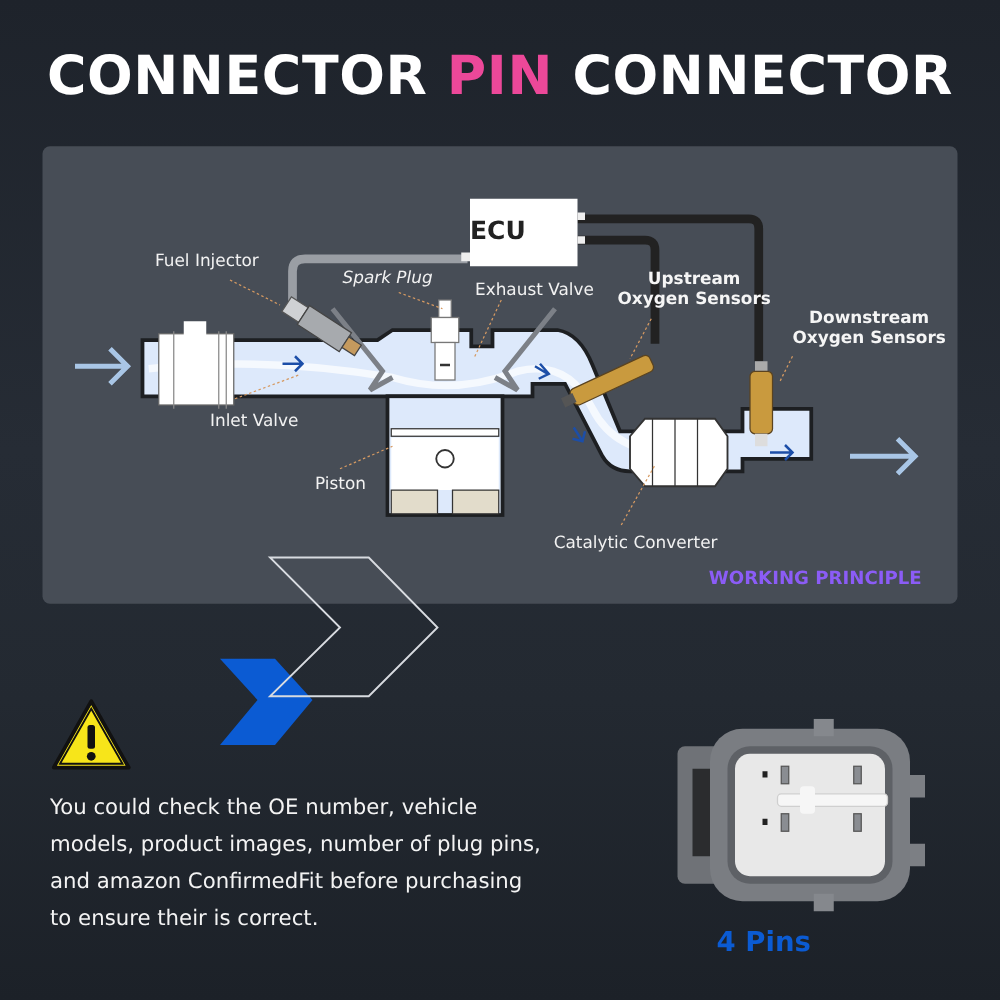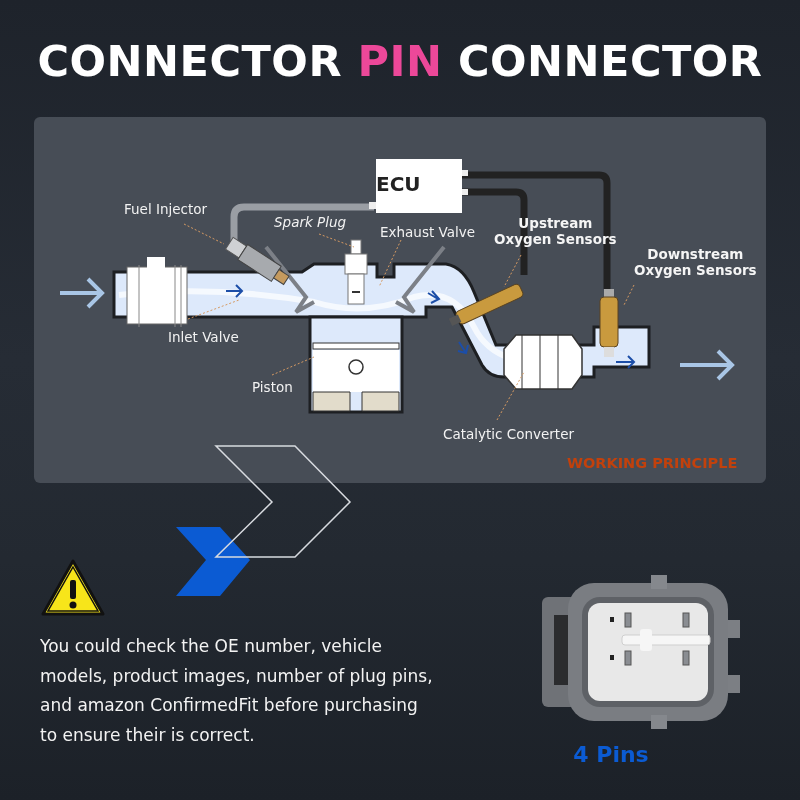--- a/index.html
+++ b/index.html
@@ -7,21 +7,21 @@
     background:linear-gradient(180deg,#1e232b 0%,#262c35 45%,#232931 70%,#1c2128 100%);
     font-family:"DejaVu Sans","Liberation Sans",sans-serif;color:#fff;}
   .title{position:absolute;left:0;top:36px;width:800px;text-align:center;
     font-weight:bold;font-size:43px;letter-spacing:0.5px;color:#fff;}
   .title .accent{color:#ec4899;}
   .panel{position:absolute;left:34px;top:117px;width:732px;height:366px;
     background:#474d56;border-radius:6px;}
   svg.diagram{position:absolute;left:34px;top:117px;width:732px;height:366px;}
   .lbl{position:absolute;font-size:13.5px;color:#f2f2f2;white-space:nowrap;}
   .lbl-bold{position:absolute;font-size:13.5px;font-weight:bold;color:#f5f5f5;text-align:center;line-height:16px;white-space:nowrap;}
-  .wp{position:absolute;left:567px;top:455px;font-size:14.5px;font-weight:bold;color:#c2410c;}
+  .wp{position:absolute;left:567px;top:455px;font-size:14.5px;font-weight:bold;color:#8b5cf6;}
   .ecu-text{position:absolute;left:376px;top:172px;width:86px;font-size:20px;font-weight:bold;color:#222;}
   svg.chev{position:absolute;left:0;top:430px;width:400px;height:180px;}
   .warn{position:absolute;left:40px;top:558px;width:66px;height:60px;}
   .note{position:absolute;left:40px;top:632px;width:400px;font-size:17px;line-height:29.5px;color:#f3f3f3;}
   .conn{position:absolute;left:540px;top:575px;width:205px;height:155px;}
   .pins{position:absolute;left:491px;top:742px;width:240px;text-align:center;font-size:22px;font-weight:bold;color:#0b5bd3;}
 </style>
 </head>
 <body>
 

